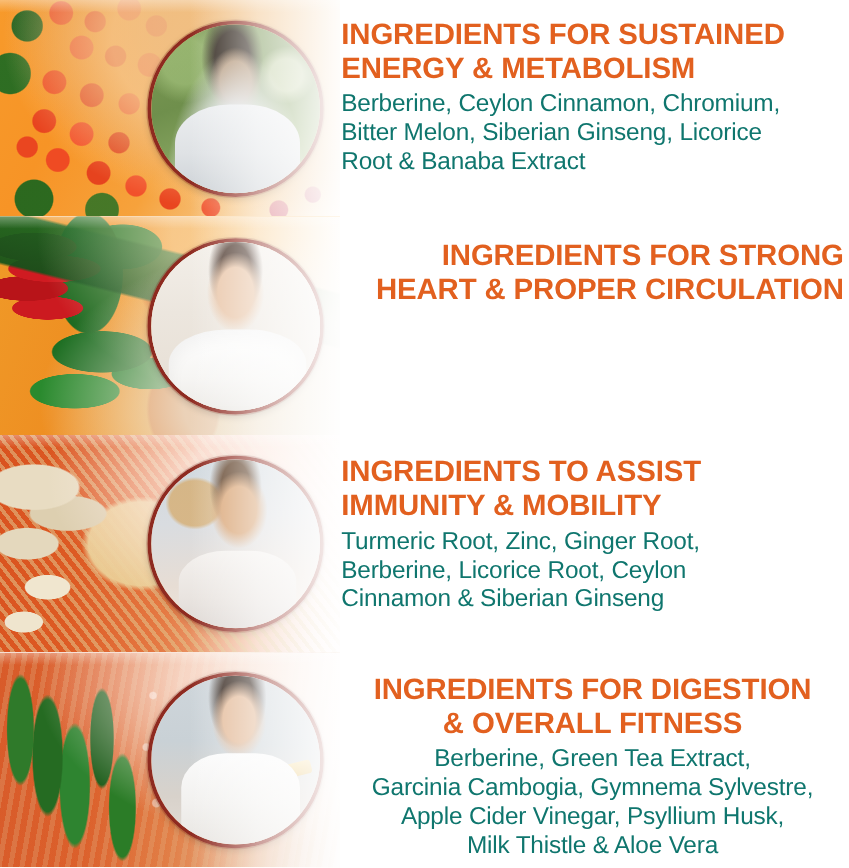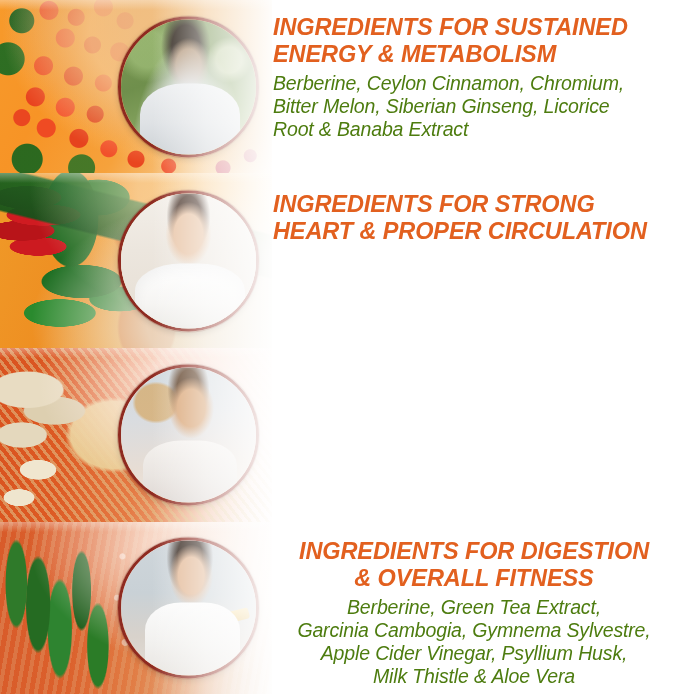--- a/index.html
+++ b/index.html
@@ -11,21 +11,20 @@
   }
   .sheet{position:relative;width:679px;height:694px;overflow:hidden;background:#fff;}
 
   .panel{
     position:relative;
     width:679px;
     display:flex;
     flex-direction:row;
     overflow:hidden;
     background:#fff;
-    font-style:italic;
   }
   .p1{height:173px;}
   .p2{height:175px;}
   .p3{height:174px;}
   .p4{height:172px;text-align:center;}
 
   
   .media{
     position:relative;
     width:272px;
@@ -232,29 +231,29 @@
     color:#e2601f;
     font-size:23.5px;
     line-height:26.5px;
     font-weight:bold;
     letter-spacing:-0.1px;
     margin:0 0 5px 0;
     text-transform:uppercase;
     white-space:pre-line;
   }
   .body{
-    color:#4d7c0f;
+    color:#0f766e;
     font-size:19.5px;
     line-height:23px;
     font-weight:normal;
     margin:0;
     letter-spacing:-0.15px;
     white-space:pre-line;
   }
-  .p2 .content{padding-top:18px;}
+  .p2 .content{padding-top:18px;text-align:right;}
   .p3 .content{padding-top:16px;}
   .p4 .content{padding-top:16px;}
 </style>
 </head>
 <body>
 
 <div class="sheet">
 
   <section class="panel p1">
     <div class="media">
@@ -290,20 +289,27 @@
   </section>
 
   <section class="panel p3">
     <div class="media">
       <div class="bg bg3"></div>
       <div class="circle">
         <div class="ph ph3"></div>
       </div>
       <div class="fade"></div>
       <div class="fade-top"></div>
+    </div>
+    <div class="content">
+      <h2 class="heading">INGREDIENTS TO ASSIST
+IMMUNITY &amp; MOBILITY</h2>
+      <p class="body">Turmeric Root, Zinc, Ginger Root,
+Berberine, Licorice Root, Ceylon
+Cinnamon &amp; Siberian Ginseng</p>
     </div>
   </section>
 
   <section class="panel p4">
     <div class="media">
       <div class="bg bg4"></div>
       <div class="circle">
         <div class="ph ph4">
           <div class="tape"></div>
         </div>

